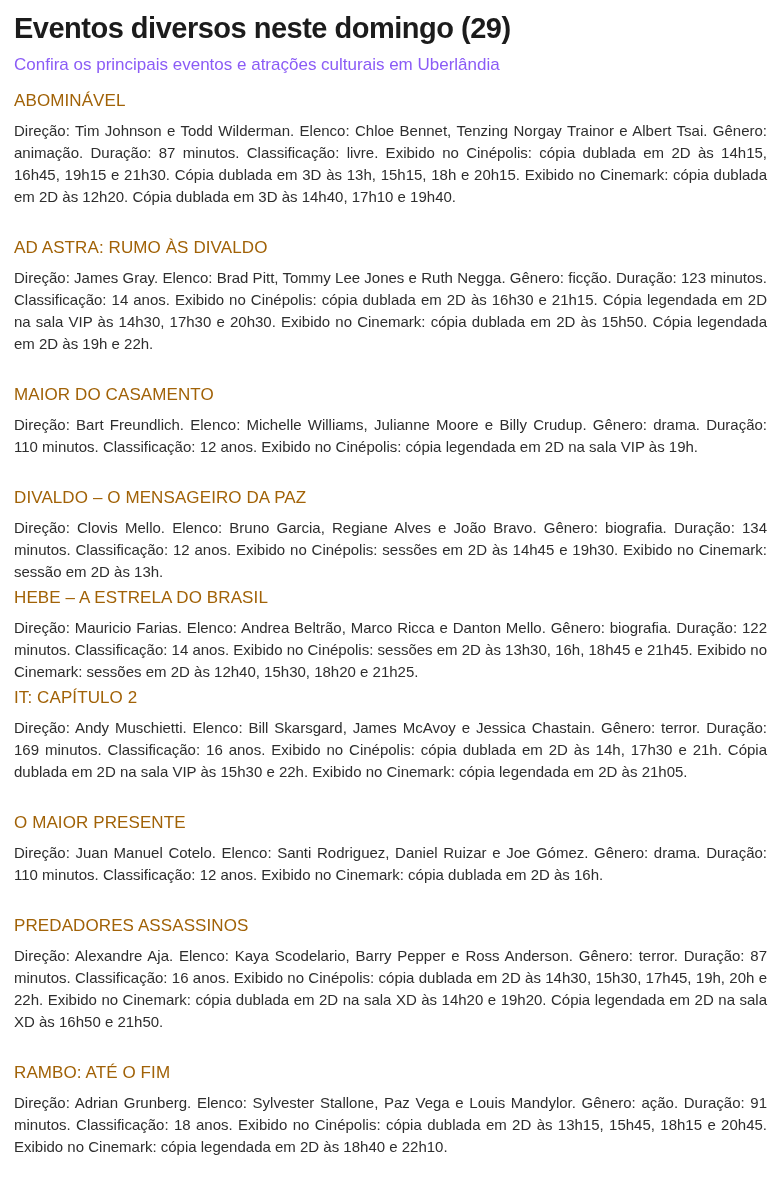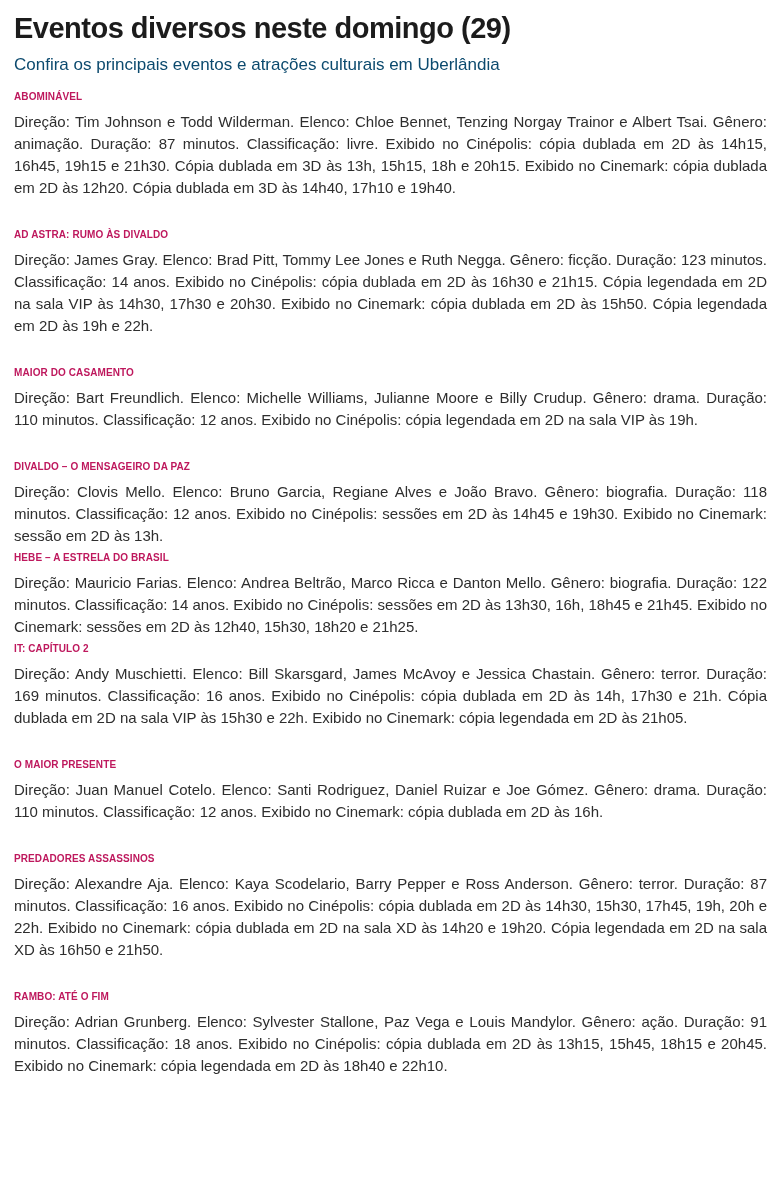--- a/index.html
+++ b/index.html
@@ -18,37 +18,37 @@
   .page-title {
     font-size: 29px;
     line-height: 1.15;
     font-weight: bold;
     color: #1c1c1c;
     letter-spacing: -0.5px;
     margin: 6px 0 10px 0;
   }
   .page-subtitle {
     font-size: 17px;
-    color: #0c4a6e;
+    color: #8b5cf6;
     margin: 0 0 16px 0;
     font-weight: normal;
   }
   .event {
     margin-top: 30px;
   }
   .event.first {
     margin-top: 12px;
   }
   .event.tight {
     margin-top: 5px;
   }
   .event-title {
-    font-size: 10px;
-    font-weight: bold;
-    color: #be185d;
+    font-size: 17px;
+    font-weight: normal;
+    color: #a16207;
     margin: 0 0 9px 0;
     letter-spacing: 0.1px;
   }
   .event-body {
     font-size: 15px;
     line-height: 22px;
     color: #2e2e2e;
     margin: 0;
     text-align: justify;
   }
@@ -71,21 +71,21 @@
     <p class="event-body">Direção: James Gray. Elenco: Brad Pitt, Tommy Lee Jones e Ruth Negga. Gênero: ficção. Duração: 123 minutos. Classificação: 14 anos. Exibido no Cinépolis: cópia dublada em 2D às 16h30 e 21h15. Cópia legendada em 2D na sala VIP às 14h30, 17h30 e 20h30. Exibido no Cinemark: cópia dublada em 2D às 15h50. Cópia legendada em 2D às 19h e 22h.</p>
   </section>
 
   <section class="event">
     <h2 class="event-title">MAIOR DO CASAMENTO</h2>
     <p class="event-body">Direção: Bart Freundlich. Elenco: Michelle Williams, Julianne Moore e Billy Crudup. Gênero: drama. Duração: 110 minutos. Classificação: 12 anos. Exibido no Cinépolis: cópia legendada em 2D na sala VIP às 19h.</p>
   </section>
 
   <section class="event">
     <h2 class="event-title">DIVALDO – O MENSAGEIRO DA PAZ</h2>
-    <p class="event-body">Direção: Clovis Mello. Elenco: Bruno Garcia, Regiane Alves e João Bravo. Gênero: biografia. Duração: 118 minutos. Classificação: 12 anos. Exibido no Cinépolis: sessões em 2D às 14h45 e 19h30. Exibido no Cinemark: sessão em 2D às 13h.</p>
+    <p class="event-body">Direção: Clovis Mello. Elenco: Bruno Garcia, Regiane Alves e João Bravo. Gênero: biografia. Duração: 134 minutos. Classificação: 12 anos. Exibido no Cinépolis: sessões em 2D às 14h45 e 19h30. Exibido no Cinemark: sessão em 2D às 13h.</p>
   </section>
 
   <section class="event tight">
     <h2 class="event-title">HEBE – A ESTRELA DO BRASIL</h2>
     <p class="event-body">Direção: Mauricio Farias. Elenco: Andrea Beltrão, Marco Ricca e Danton Mello. Gênero: biografia. Duração: 122 minutos. Classificação: 14 anos. Exibido no Cinépolis: sessões em 2D às 13h30, 16h, 18h45 e 21h45. Exibido no Cinemark: sessões em 2D às 12h40, 15h30, 18h20 e 21h25.</p>
   </section>
 
   <section class="event tight">
     <h2 class="event-title">IT: CAPÍTULO 2</h2>
     <p class="event-body">Direção: Andy Muschietti. Elenco: Bill Skarsgard, James McAvoy e Jessica Chastain. Gênero: terror. Duração: 169 minutos. Classificação: 16 anos. Exibido no Cinépolis: cópia dublada em 2D às 14h, 17h30 e 21h. Cópia dublada em 2D na sala VIP às 15h30 e 22h. Exibido no Cinemark: cópia legendada em 2D às 21h05.</p>

